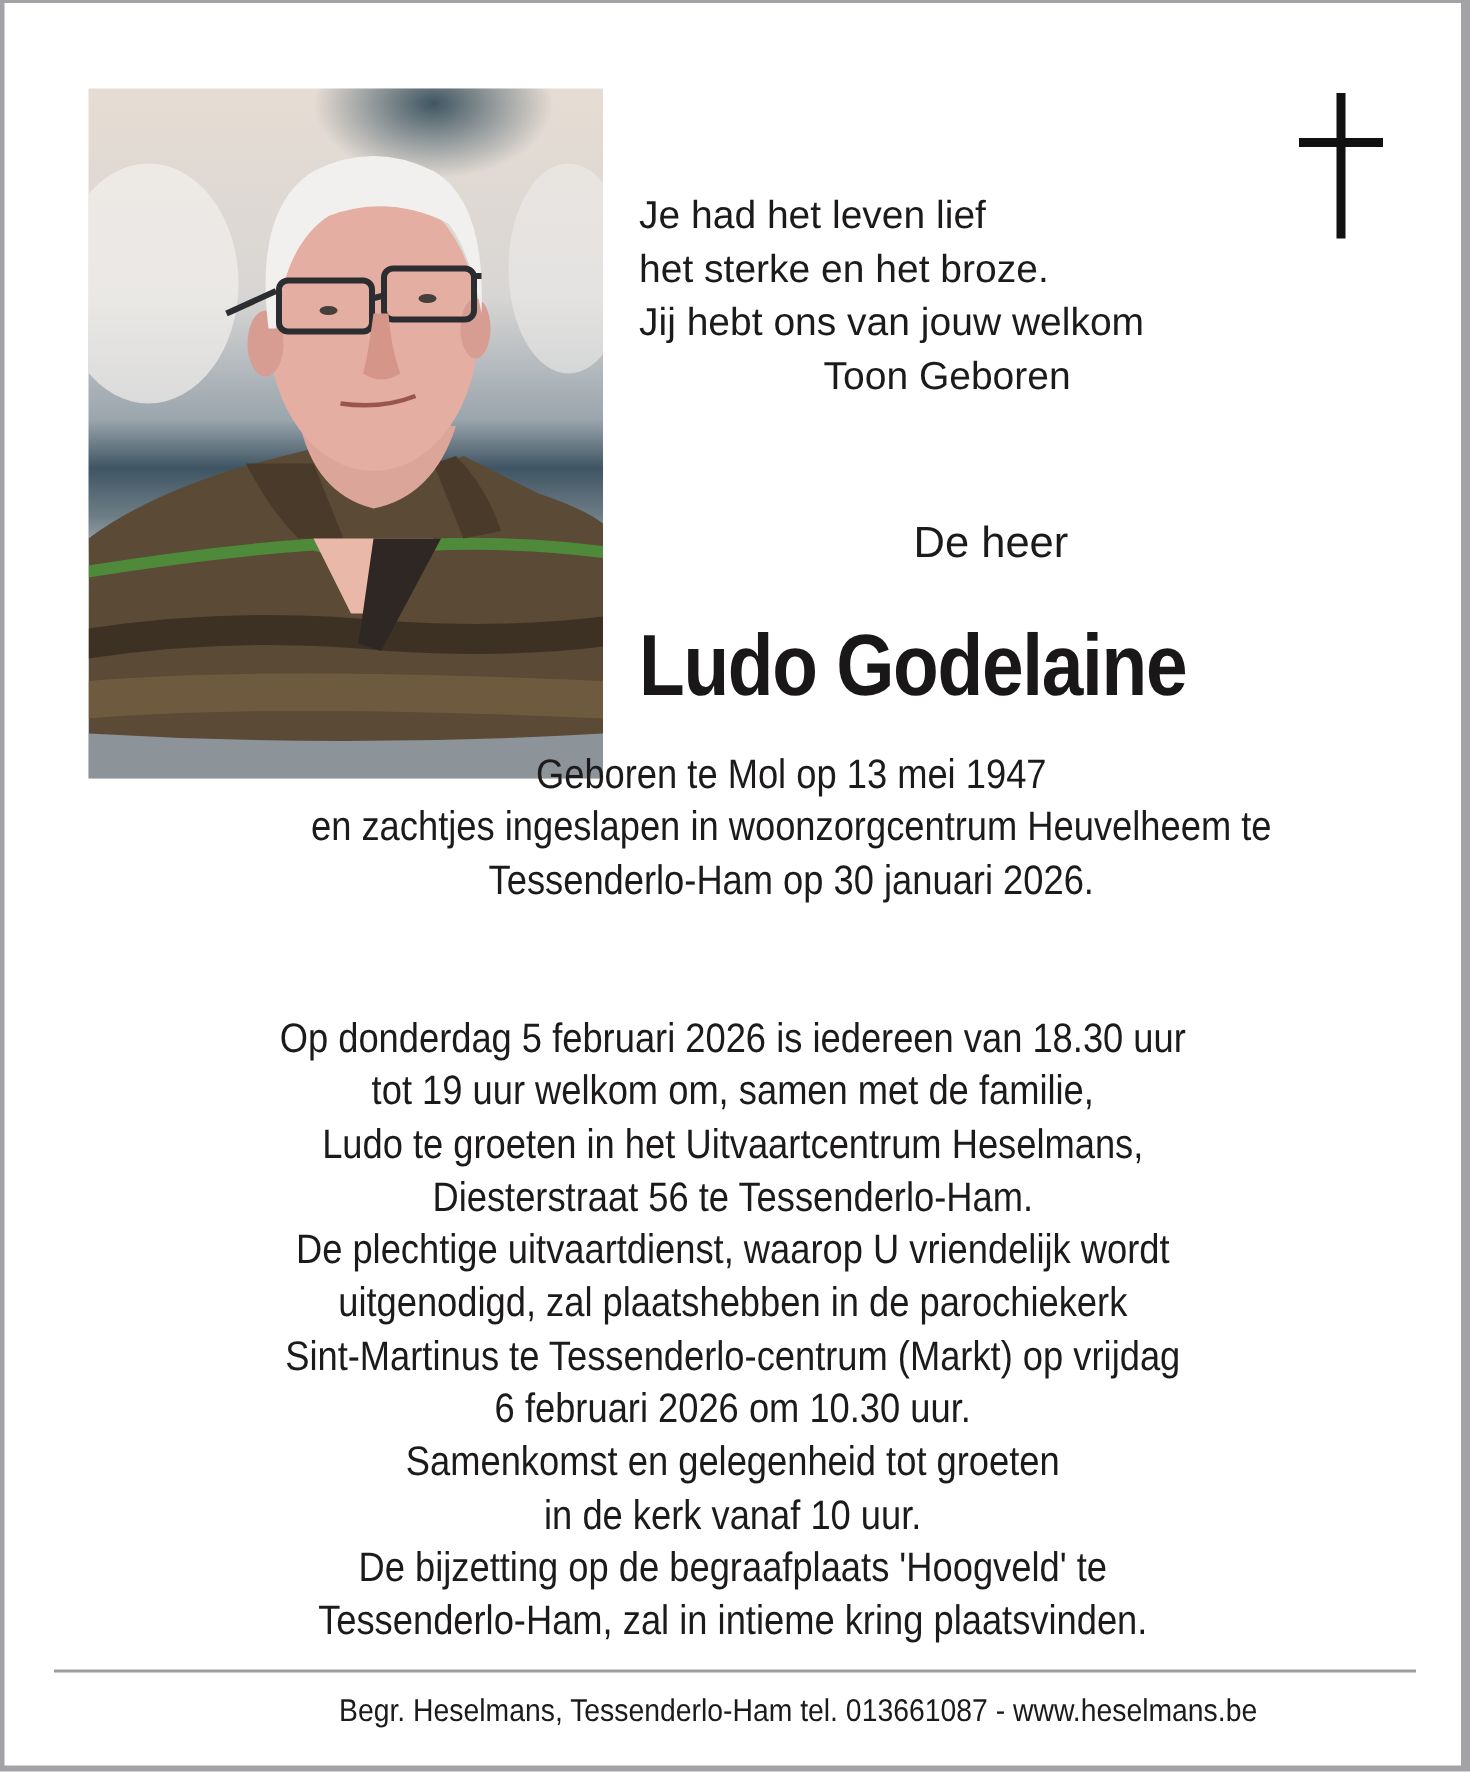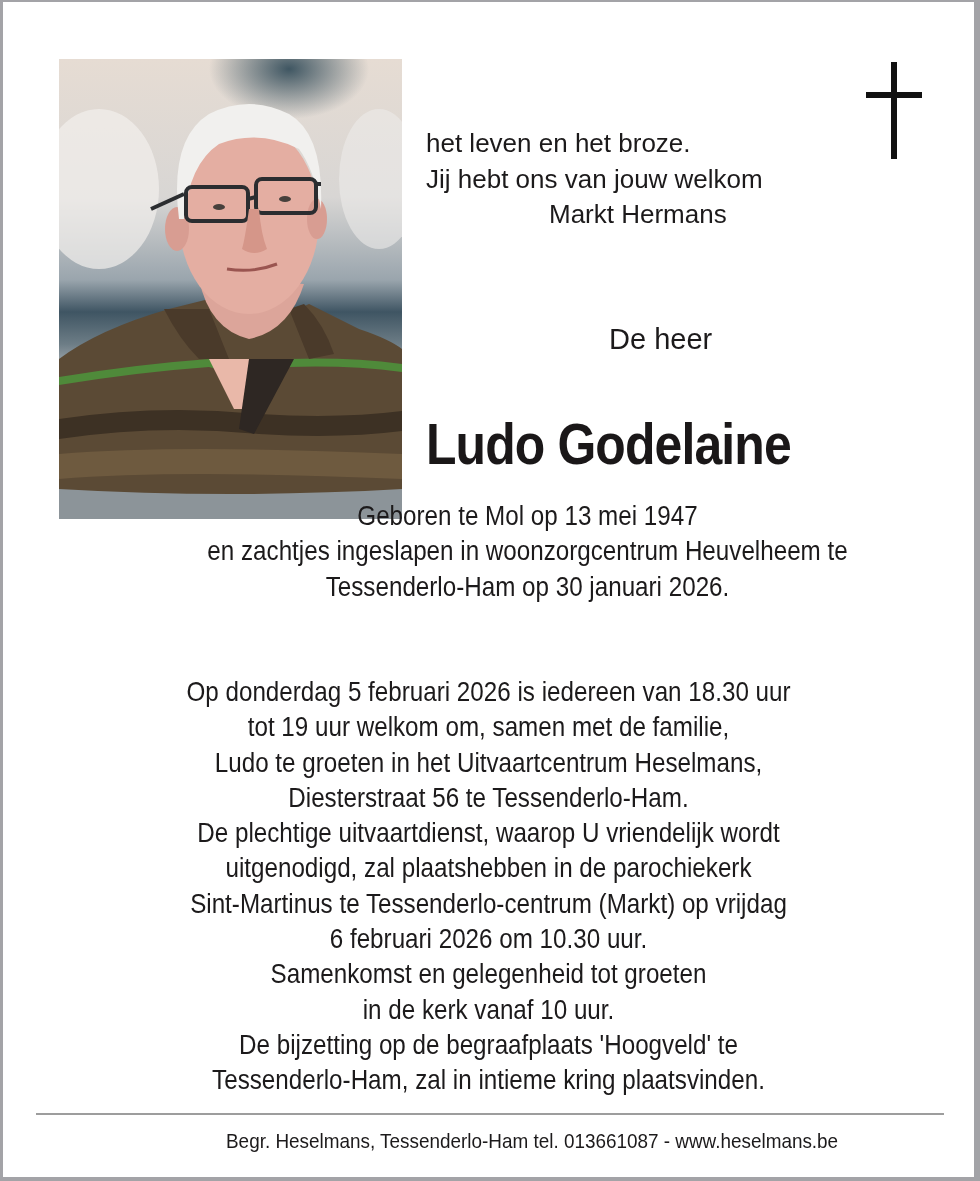--- a/index.html
+++ b/index.html
@@ -43,21 +43,21 @@
       position: absolute;
       left: 423px; top: 124px;
       font-size: 26px;
       line-height: 35.5px;
       color: #1c1a1b;
     }
     .poem .line { display: block; white-space: nowrap; }
     .poem .author { padding-left: 123px; }
     .title-prefix {
       position: absolute;
-      left: 606px; top: 319px;
+      left: 606px; top: 342px;
       font-size: 29px;
       line-height: 36px;
     }
     .name {
       position: absolute;
       left: 423px; top: 407px;
       font-family: "Liberation Sans", sans-serif;
       font-weight: bold;
       font-size: 58px;
       line-height: 70px;
@@ -148,23 +148,24 @@
       <path d="M168 210 Q195 214 218 205" stroke="#9a5550" stroke-width="3" fill="none"></path>
     </svg>
   </div>
 
   <div class="cross">
     <div class="v"></div>
     <div class="h"></div>
   </div>
 
   <div class="poem">
-    <span class="line">het leven en het broze.</span>
+    <span class="line">Je had het leven lief</span>
+    <span class="line">het sterke en het broze.</span>
     <span class="line">Jij hebt ons van jouw welkom</span>
-    <span class="line author">Markt Hermans</span>
+    <span class="line author">Toon Geboren</span>
   </div>
 
   <div class="title-prefix">De heer</div>
   <div class="name">Ludo Godelaine</div>
 
   <div class="body-text birth">
     <span class="line">Geboren te Mol op 13 mei 1947</span>
     <span class="line">en zachtjes ingeslapen in woonzorgcentrum Heuvelheem te</span>
     <span class="line">Tessenderlo-Ham op 30 januari 2026.</span>
   </div>

